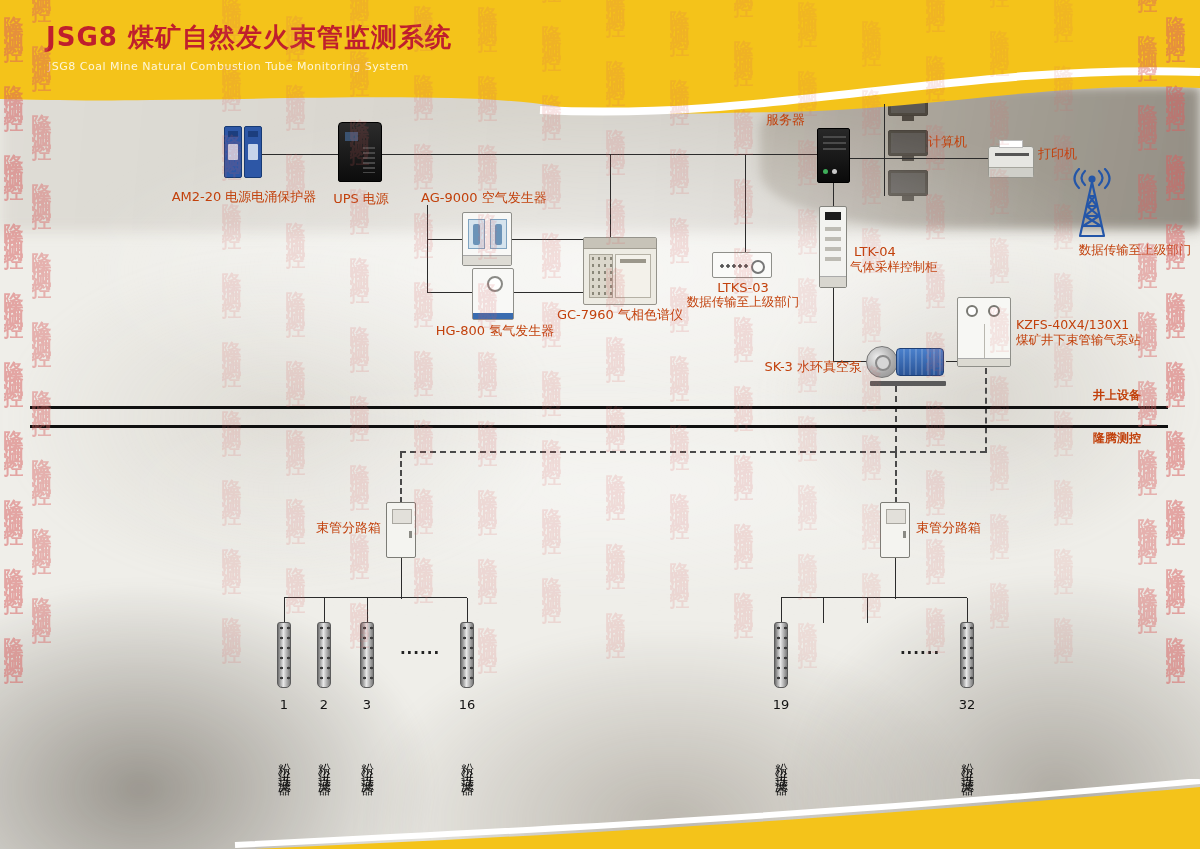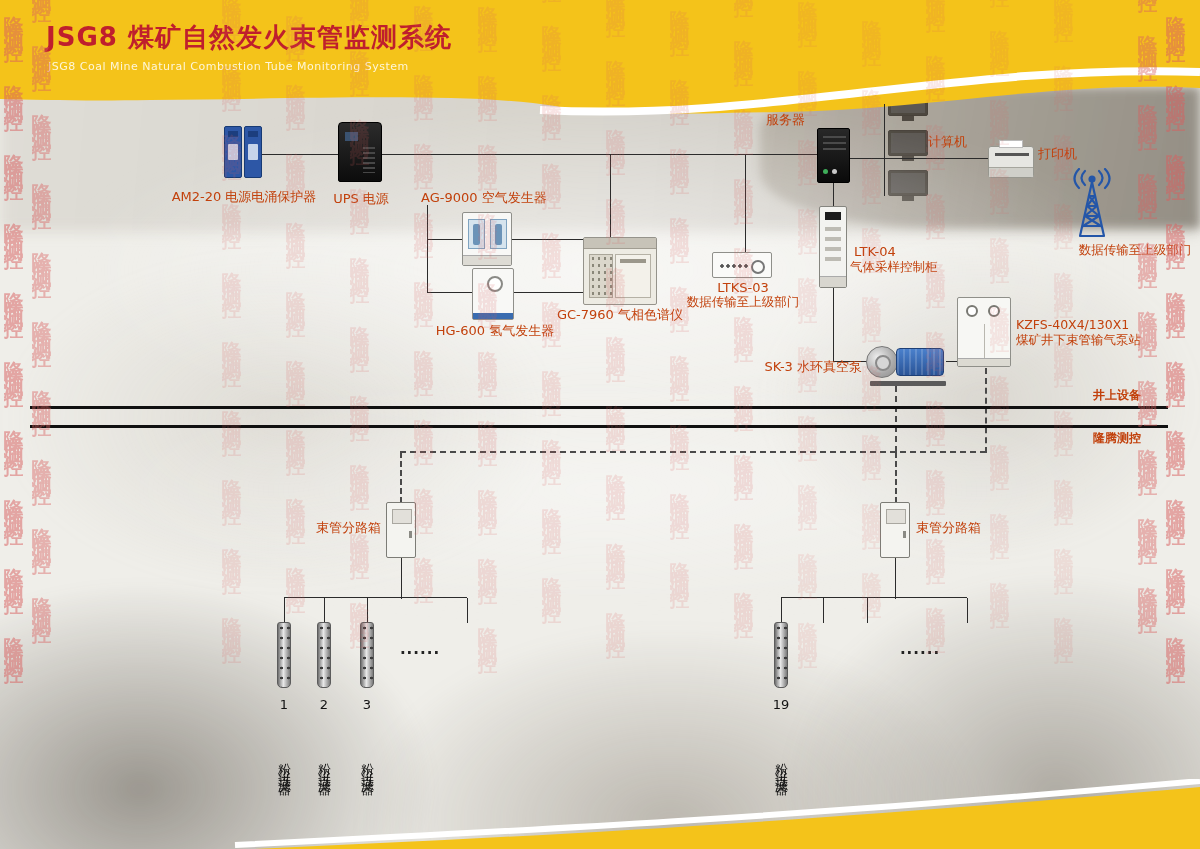--- a/index.html
+++ b/index.html
@@ -231,21 +231,21 @@
   <div class="dev pump">
     <div class="head"></div>
     <div class="motor"></div>
   </div>
   <div class="dev bbox" style="left:386px;top:502px"></div>
   <div class="dev bbox" style="left:880px;top:502px"></div>
 
   <div class="lbl lbl-c" style="left:156px;top:189px;width:176px">AM2-20 电源电涌保护器</div>
   <div class="lbl lbl-c" style="left:326px;top:191px;width:70px">UPS 电源</div>
   <div class="lbl" style="left:421px;top:190px">AG-9000 空气发生器</div>
-  <div class="lbl lbl-c" style="left:420px;top:323px;width:150px">HG-600 氢气发生器</div>
+  <div class="lbl lbl-c" style="left:420px;top:323px;width:150px">HG-800 氢气发生器</div>
   <div class="lbl lbl-c" style="left:545px;top:307px;width:150px">GC-7960 气相色谱仪</div>
   <div class="lbl lbl-c" style="left:703px;top:280px;width:80px">LTKS-03</div>
   <div class="lbl lbl-c lbl-sm" style="left:683px;top:294px;width:120px">数据传输至上级部门</div>
   <div class="lbl" style="left:766px;top:112px">服务器</div>
   <div class="lbl" style="left:928px;top:134px">计算机</div>
   <div class="lbl" style="left:1038px;top:146px">打印机</div>
   <div class="lbl lbl-c lbl-sm" style="left:1060px;top:242px;width:150px">数据传输至上级部门</div>
   <div class="lbl" style="left:854px;top:244px">LTK-04</div>
   <div class="lbl lbl-sm" style="left:850px;top:259px">气体采样控制柜</div>
   <div class="lbl lbl-sm" style="left:1016px;top:317px">KZFS-40X4/130X1</div>
@@ -265,27 +265,37 @@
     <div class="cyl"></div>
     <div class="fnum">2</div>
     <div class="fname">粉尘过滤器</div>
   </div>
   <div class="filter" style="left:355px">
     <div class="cyl"></div>
     <div class="fnum">3</div>
     <div class="fname">粉尘过滤器</div>
   </div>
   <div class="dots" style="left:390px">......</div>
+  <div class="filter" style="left:455px">
+    <div class="cyl"></div>
+    <div class="fnum">16</div>
+    <div class="fname">粉尘过滤器</div>
+  </div>
 
   <div class="filter" style="left:769px">
     <div class="cyl"></div>
     <div class="fnum">19</div>
     <div class="fname">粉尘过滤器</div>
   </div>
   <div class="dots" style="left:890px">......</div>
+  <div class="filter" style="left:955px">
+    <div class="cyl"></div>
+    <div class="fnum">32</div>
+    <div class="fname">粉尘过滤器</div>
+  </div>
 
   <div class="wm" style="left:4px;opacity:.5">隆腾测控 隆腾测控 隆腾测控 隆腾测控 隆腾测控 隆腾测控 隆腾测控 隆腾测控 隆腾测控 隆腾测控</div>
   <div class="wm" style="left:32px;opacity:.42;top:-40px">隆腾测控 隆腾测控 隆腾测控 隆腾测控 隆腾测控 隆腾测控 隆腾测控 隆腾测控 隆腾测控 隆腾测控</div>
   <div class="wm" style="left:222px;opacity:.16;top:-20px">隆腾测控 隆腾测控 隆腾测控 隆腾测控 隆腾测控 隆腾测控 隆腾测控 隆腾测控 隆腾测控 隆腾测控</div>
   <div class="wm" style="left:286px;opacity:.16;top:-70px">隆腾测控 隆腾测控 隆腾测控 隆腾测控 隆腾测控 隆腾测控 隆腾测控 隆腾测控 隆腾测控 隆腾测控</div>
   <div class="wm" style="left:350px;opacity:.16;top:-35px">隆腾测控 隆腾测控 隆腾测控 隆腾测控 隆腾测控 隆腾测控 隆腾测控 隆腾测控 隆腾测控 隆腾测控</div>
   <div class="wm" style="left:414px;opacity:.16;top:-80px">隆腾测控 隆腾测控 隆腾测控 隆腾测控 隆腾测控 隆腾测控 隆腾测控 隆腾测控 隆腾测控 隆腾测控</div>
   <div class="wm" style="left:478px;opacity:.16;top:-10px">隆腾测控 隆腾测控 隆腾测控 隆腾测控 隆腾测控 隆腾测控 隆腾测控 隆腾测控 隆腾测控 隆腾测控</div>
   <div class="wm" style="left:542px;opacity:.16;top:-60px">隆腾测控 隆腾测控 隆腾测控 隆腾测控 隆腾测控 隆腾测控 隆腾测控 隆腾测控 隆腾测控 隆腾测控</div>
   <div class="wm" style="left:606px;opacity:.16;top:-25px">隆腾测控 隆腾测控 隆腾测控 隆腾测控 隆腾测控 隆腾测控 隆腾测控 隆腾测控 隆腾测控 隆腾测控</div>

